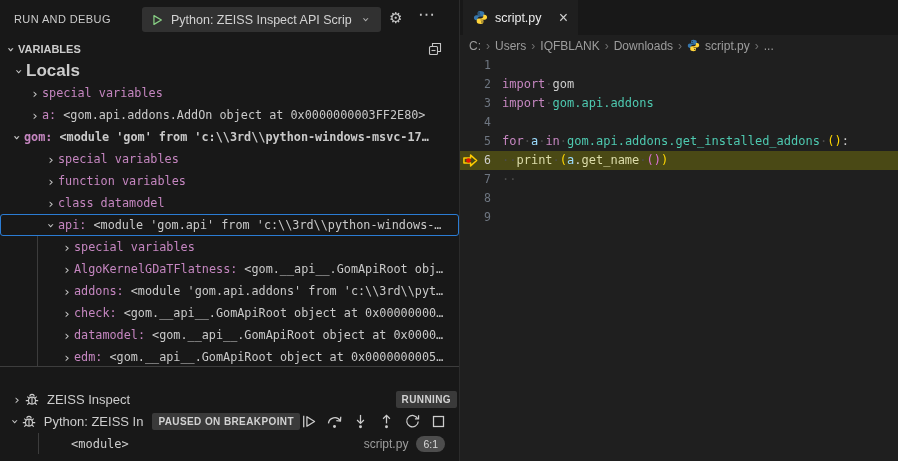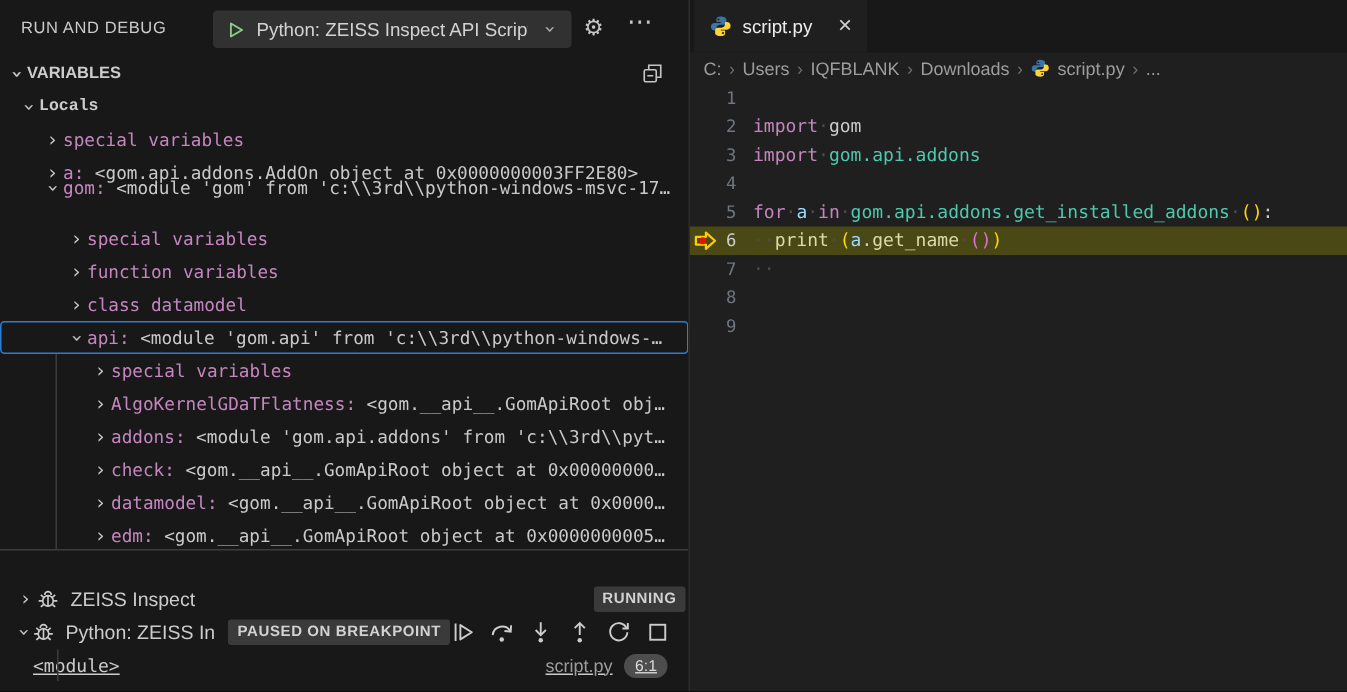--- a/index.html
+++ b/index.html
@@ -21,21 +21,21 @@
   .sec-header{position:absolute;left:0;width:100%;height:22px;display:flex;align-items:center;font-size:11px;font-weight:bold;color:#cccccc;padding-left:4px}
   #var-header{top:38px}
   #cs-header{top:367px}
   #cs-divider{position:absolute;left:0;top:366px;width:459px;height:1px;background:#3d3d3d}
   #collapse-btn{position:absolute;right:16px;top:41px;width:16px;height:16px;cursor:pointer}
 
   #var-rows{position:absolute;left:0;top:60px;width:459px;height:306px;overflow:hidden}
   .trow{position:absolute;left:0;width:100%;height:22px;display:flex;align-items:center;font-family:"DejaVu Sans Mono",monospace;font-size:11.8px;color:#c9c9c9;overflow:hidden;padding-right:8px;cursor:pointer}
   .trow .vname{color:#C586C0;white-space:pre}
   .trow .vval{color:#c9c9c9;white-space:pre;overflow:hidden;margin-left:7px;flex:1}
-  .trow.scope .vname{font-family:Liberation Mono, monospace;font-size:11px;font-weight:bold;color:#cccccc}
+  .trow.scope .vname{font-family:Liberation Sans, sans-serif;font-size:17px;font-weight:bold;color:#cccccc}
   .trow.selected{outline:1px solid #2b7cd3;outline-offset:-1px;border-radius:3px}
   .guide{position:absolute;width:1px;background:#3c3c3c}
 
   .cs-row{position:absolute;left:0;width:100%;height:22px;display:flex;align-items:center;font-size:13px;color:#cccccc;cursor:pointer}
   .cs-label{white-space:nowrap;overflow:hidden}
   .badge{background:#3a3a3a;color:#d2d2d2;font-size:10px;font-weight:bold;padding:3px 6px;border-radius:2px;letter-spacing:.4px;white-space:nowrap;flex:none}
   .actions{margin-left:auto;margin-right:12px;display:flex;gap:9px;align-items:center}
   .act{width:17px;height:17px;cursor:pointer}
   .frame-label{font-family:"DejaVu Sans Mono",monospace;font-size:12px;color:#cccccc}
   .frame-right{margin-left:auto;margin-right:14px;display:flex;align-items:center;gap:8px}
@@ -98,21 +98,21 @@
         </div>
         <div class="trow" style="top: 22px; padding-left: 28px;">
           <span class="chev">›</span>
           <span class="vname">special variables</span>
         </div>
         <div class="trow" style="top: 44px; padding-left: 28px;">
           <span class="chev">›</span>
           <span class="vname">a:</span>
           <span class="vval">&lt;gom.api.addons.AddOn object at 0x0000000003FF2E80&gt;</span>
         </div>
-        <div class="trow" style="top: 54px; padding-left: 28px;">
+        <div class="trow" style="top: 66px; padding-left: 10px; font-weight: bold;">
           <span class="chev open">›</span>
           <span class="vname">gom:</span>
           <span class="vval">&lt;module 'gom' from 'c:\\3rd\\python-windows-msvc-17…</span>
         </div>
         <div class="trow" style="top: 88px; padding-left: 44px;">
           <span class="chev">›</span>
           <span class="vname">special variables</span>
         </div>
         <div class="trow" style="top: 110px; padding-left: 44px;">
           <span class="chev">›</span>
@@ -214,21 +214,21 @@
                 <g fill="none" stroke="#cccccc" stroke-width="1.2">
                   <path d="M12.9 5.4A5.4 5.4 0 1013.4 8"></path>
                   <path d="M13.7 2.2v3.4h-3.4"></path>
                 </g>
               </svg></span>
             <span class="act" style="width: 17px; height: 17px; display: inline-block; flex: 0 0 auto;"><svg width="17" height="17" viewBox="0 0 16 16">
                 <rect x="3.3" y="3.3" width="9.4" height="9.4" fill="none" stroke="#cccccc" stroke-width="1.2"></rect>
               </svg></span>
           </div>
         </div>
-        <div class="cs-row" style="top: 432px; height: 23px; padding-left: 22px; text-decoration: underline;">
+        <div class="cs-row" style="top: 432px; height: 23px; padding-left: 71px;">
           <span class="frame-label">&lt;module&gt;</span>
           <div class="frame-right">
             <span class="frame-file">script.py</span>
             <span class="pill">6:1</span>
           </div>
         </div>
       </div>
     <div class="guide" style="left:38px;top:433px;height:21px"></div>
   </aside>
 

